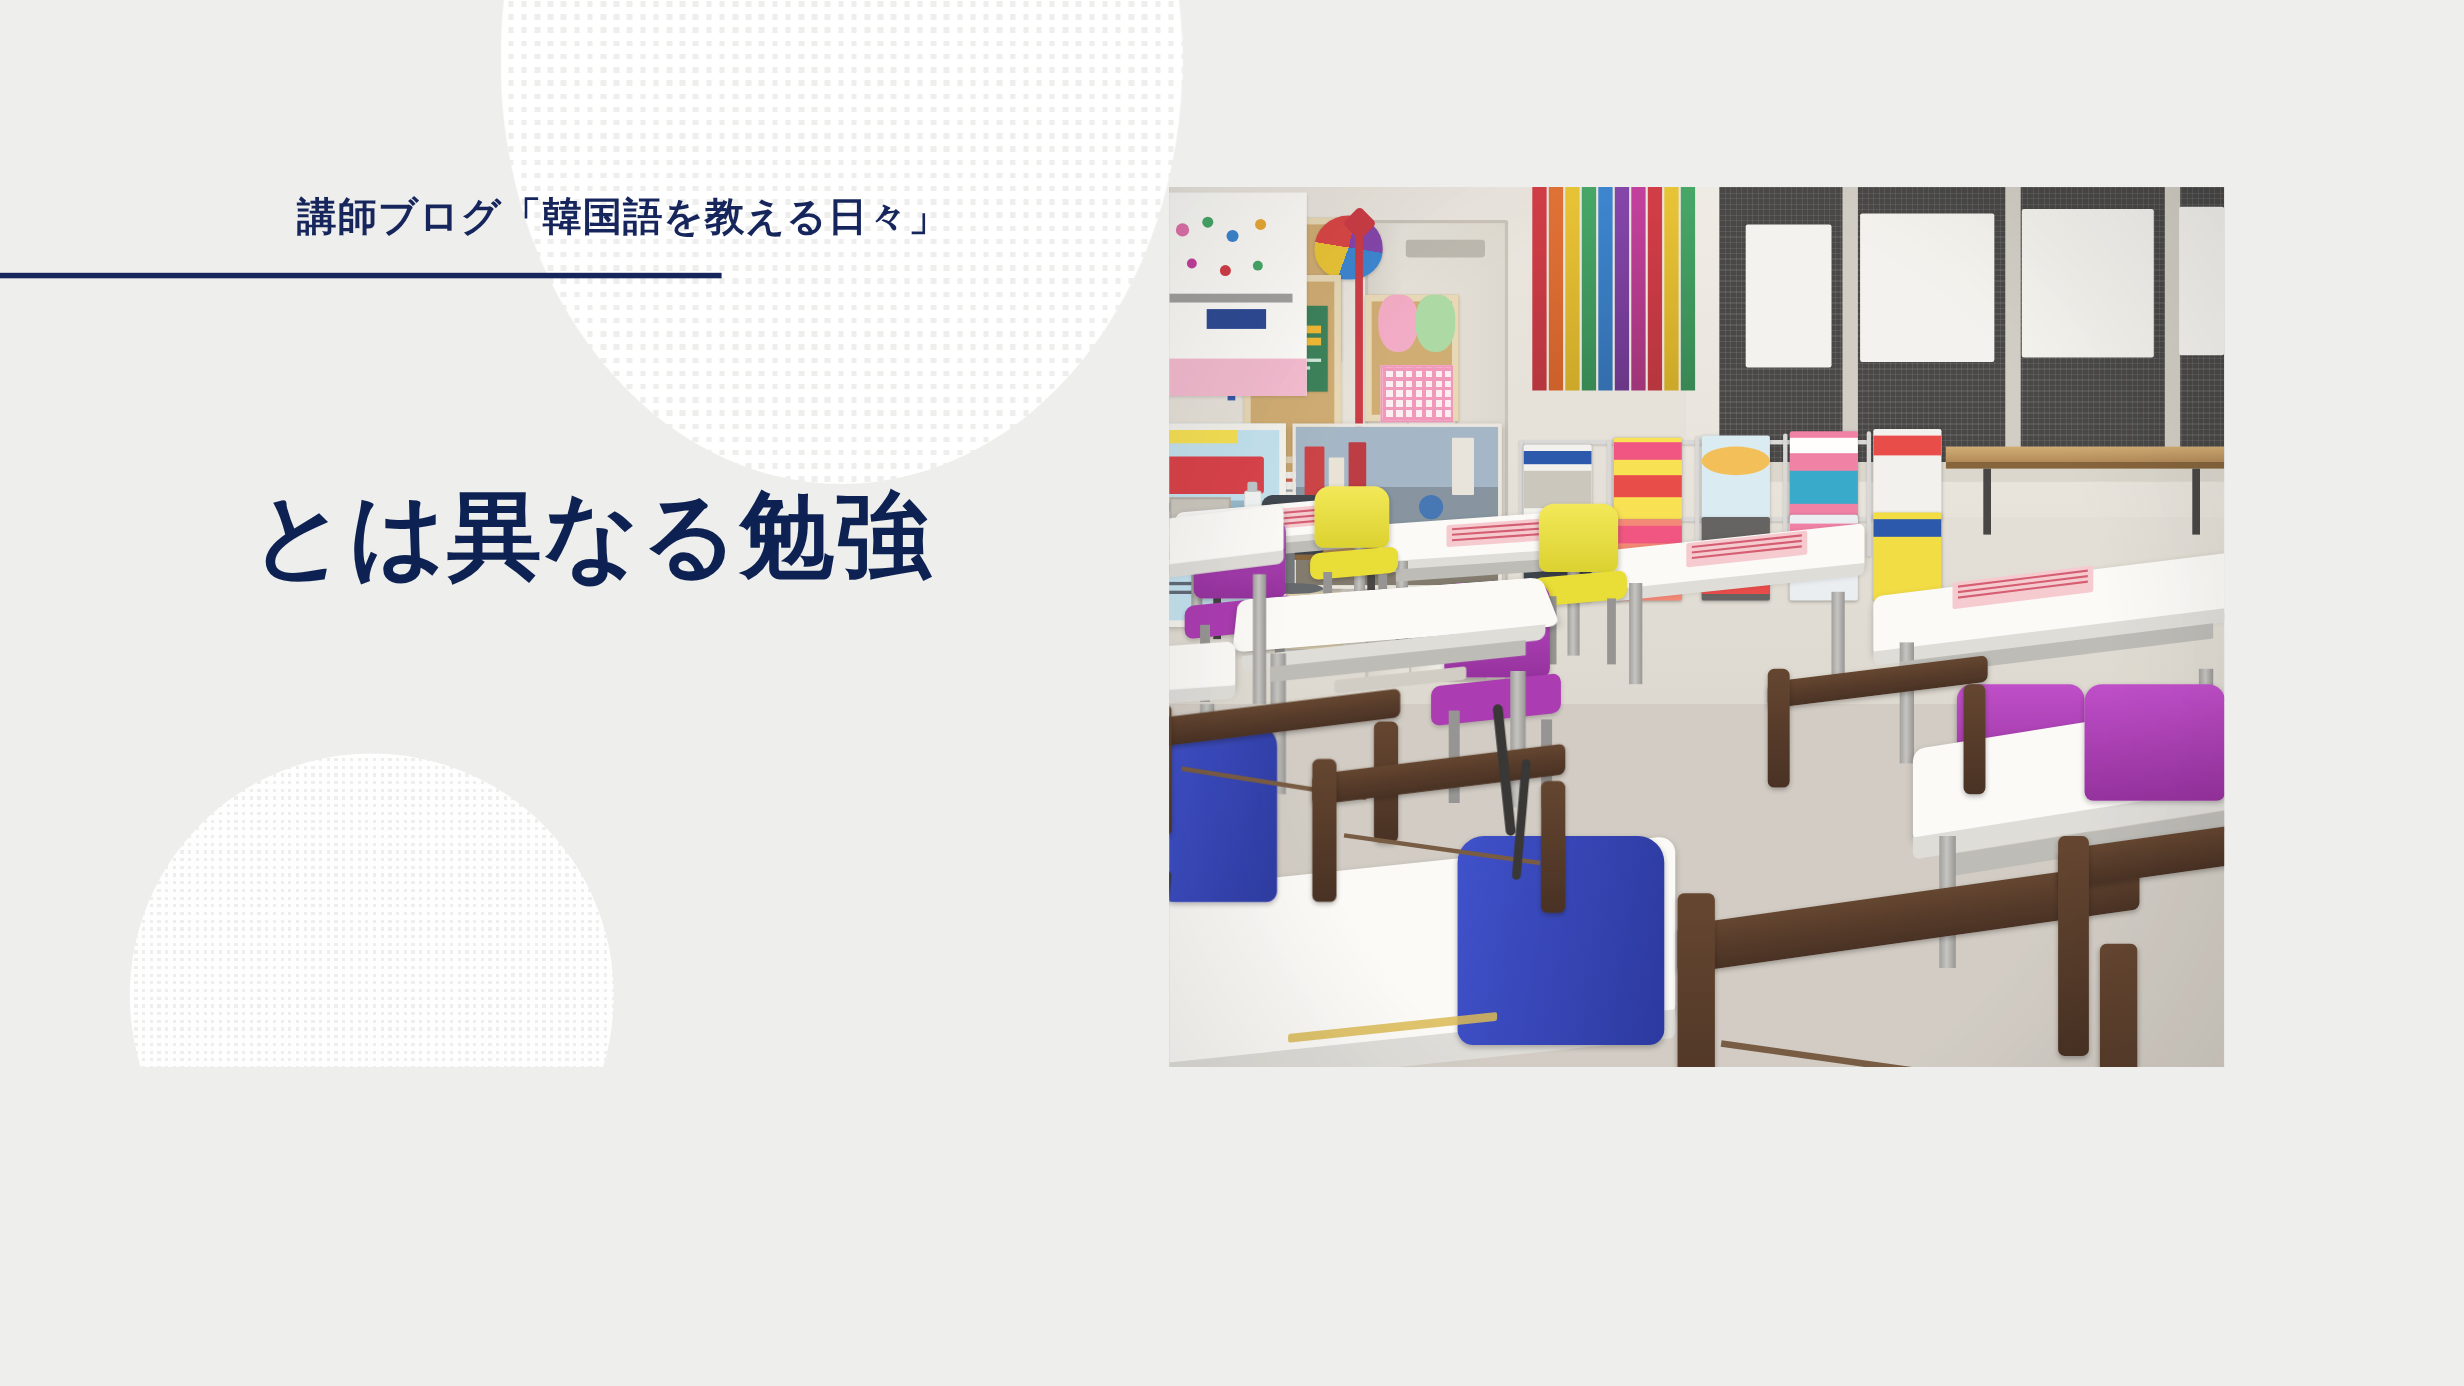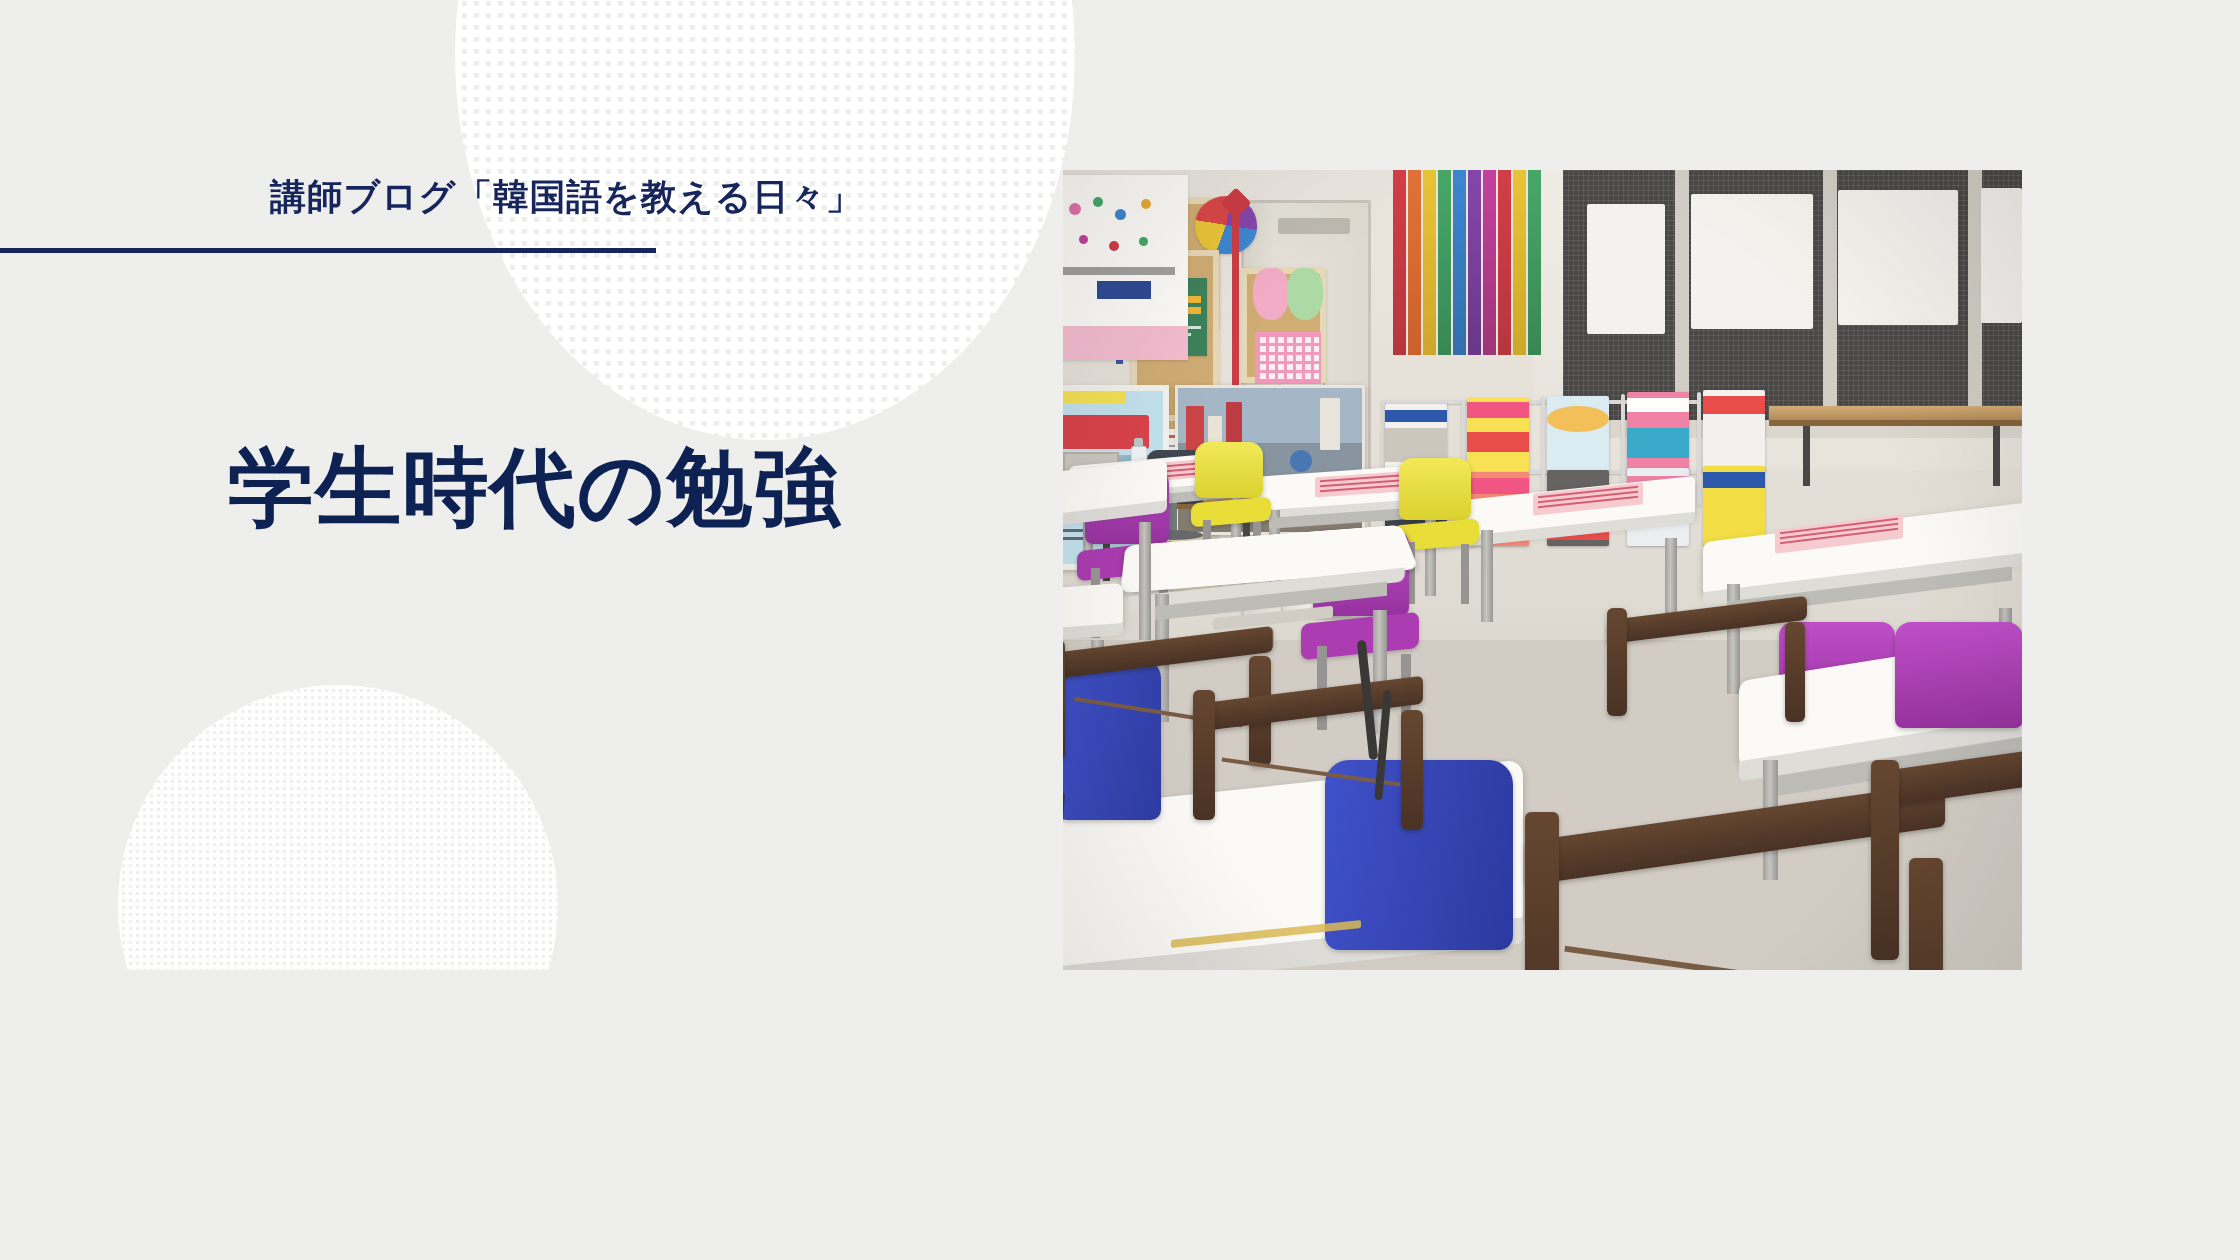--- a/index.html
+++ b/index.html
@@ -549,17 +549,17 @@
 
   <div class="dotcircle" id="circle-top"></div>
   <div class="dotcircle fine" id="circle-bottom"></div>
 
   <div class="rule" id="rule-top"></div>
   <div class="rule" id="rule-bottom"></div>
 
   <div class="txt" id="eyebrow">講師ブログ「韓国語を教える日々」</div>
 
   <div class="txt" id="headline">
-    <span>学生時代の勉強</span>
+    <span>とは異なる勉強</span>
   </div>
 
 
 </div>
 
 </body></html>

